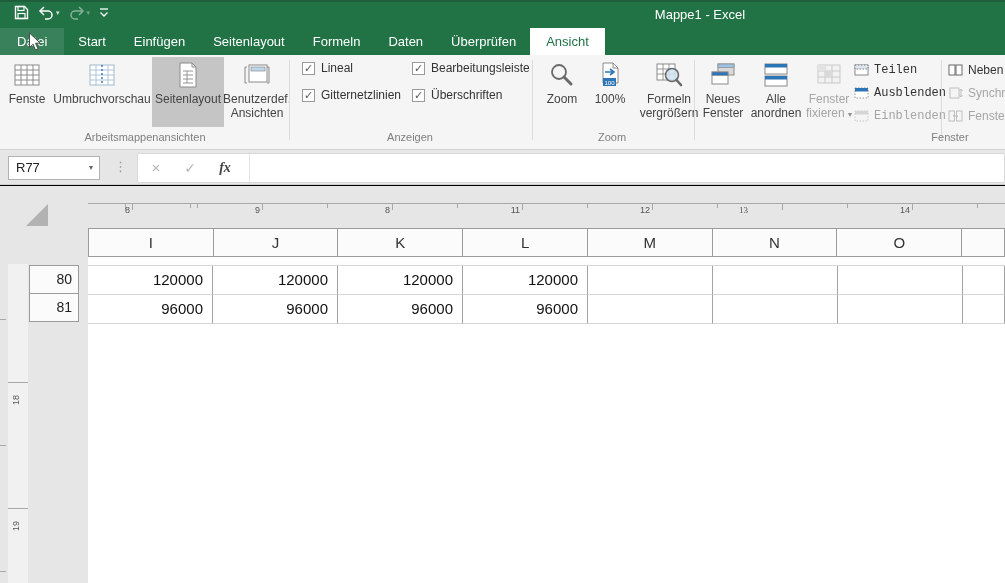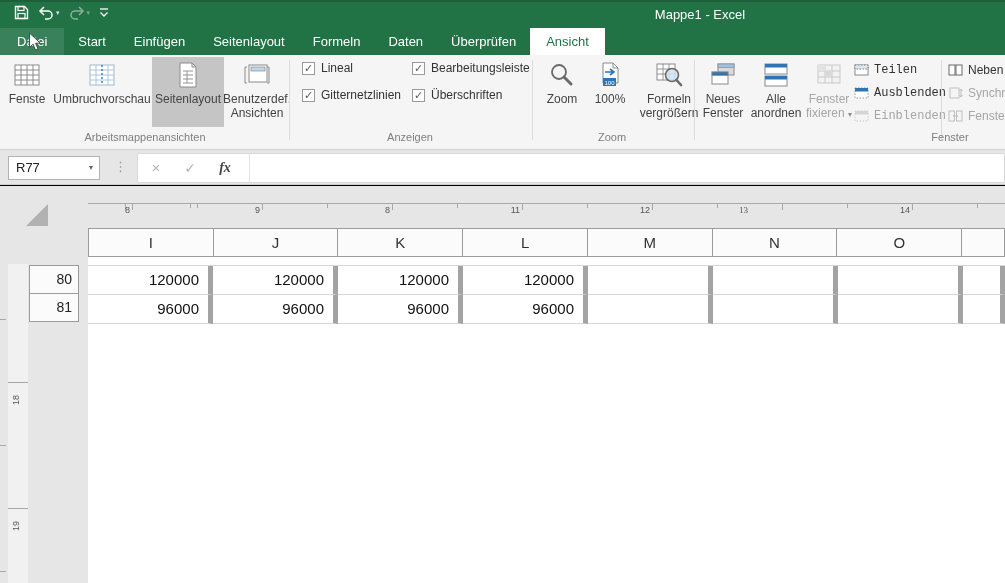--- a/index.html
+++ b/index.html
@@ -56,21 +56,21 @@
   .hr-ticks-minor { position:absolute; left:88px; top:18px; width:917px; height:4px;
       background:repeating-linear-gradient(to right, #a8a8a8 0 1px, transparent 1px 130px); background-position-x:109px; }
   .hrnum { position:absolute; top:19px; width:20px; text-align:right; font-size:9px; color:#555; }
   .selall { position:absolute; left:26px; top:18px; width:0; height:0; border-bottom:22px solid #b2b2b2; border-left:22px solid transparent; }
   .colheads { position:absolute; left:88px; top:42px; width:917px; height:29px; display:flex; border:1px solid #9b9b9b; background:#fbfbfb; }
   .colhead { width:125px; border-right:1px solid #9b9b9b; font-size:15px; color:#333; text-align:center; line-height:27px; }
   .colhead.partial { width:42px; border-right:none; }
   .page { position:absolute; left:88px; top:71px; width:917px; height:326px; background:#fff; }
   .gridrows { position:absolute; left:88px; top:79px; width:917px; border-top:1px solid #d6d6d6; }
   .grow { display:flex; height:29px; }
-  .gcell { width:125px; height:29px; border-right:5px solid #a3a3a3; border-bottom:1px solid #d6d6d6; font-size:15px; color:#111; text-align:right; padding-right:9px; line-height:28px; background:#fff; }
+  .gcell { width:125px; height:29px; border-right:1px solid #a3a3a3; border-bottom:1px solid #d6d6d6; font-size:15px; color:#111; text-align:right; padding-right:9px; line-height:28px; background:#fff; }
   .gcell.partial { width:42px; }
   .rowheads { position:absolute; left:29px; top:79px; width:50px; }
   .rowhead { height:29px; background:#fbfbfb; border:1px solid #9b9b9b; font-size:14px; color:#222; text-align:right; padding-right:6px; line-height:27px; }
   .rowhead + .rowhead { margin-top:-1px; }
   .vruler { position:absolute; left:8px; top:78px; width:20px; height:319px; background:#f1f1f1; }
   .vr-line { position:absolute; left:8px; width:20px; height:1px; background:#a8a8a8; }
   .vrnum { position:absolute; left:11px; width:14px; height:20px; font-size:9px; color:#555; writing-mode:vertical-rl; transform:rotate(180deg); }
   .vr-dash { position:absolute; left:0; width:6px; height:1px; background:#a8a8a8; }
   .pagetext { position:absolute; left:470px; top:271px; font-size:17px; color:#111; white-space:nowrap; }
 

